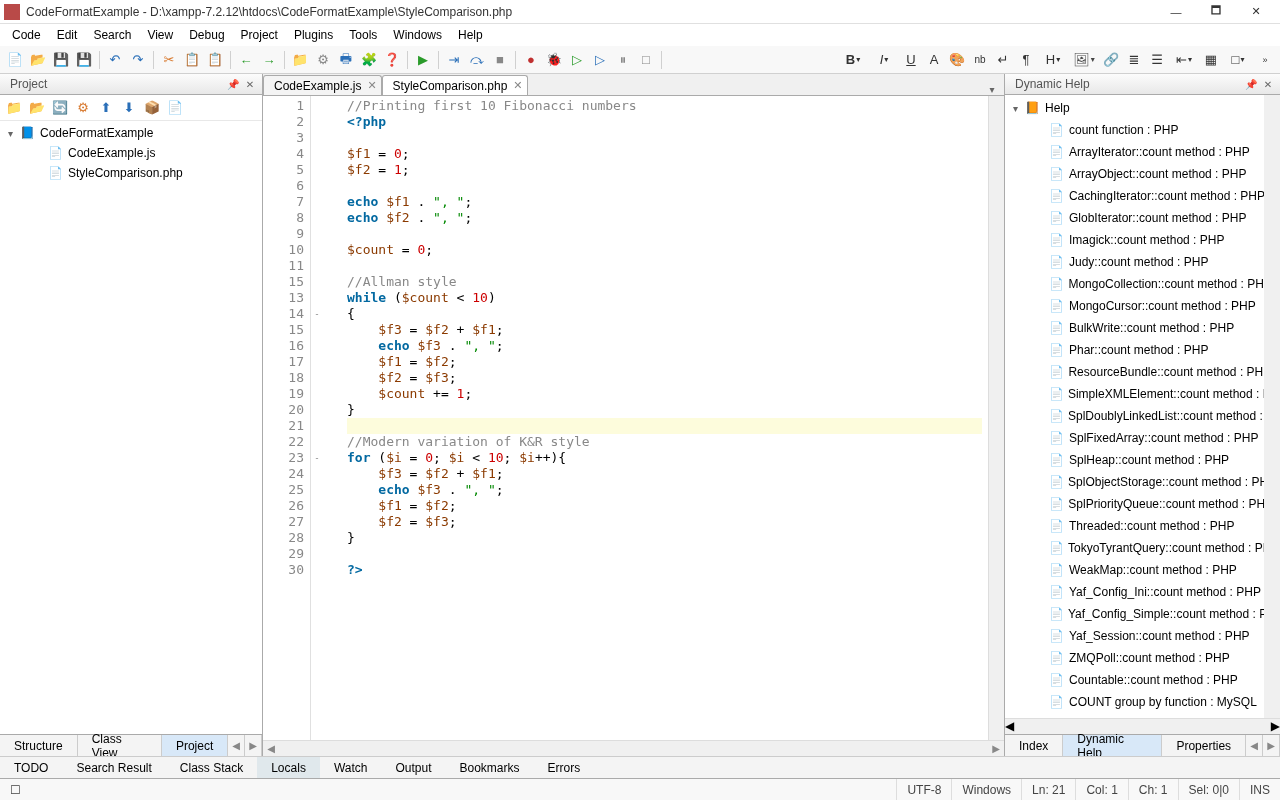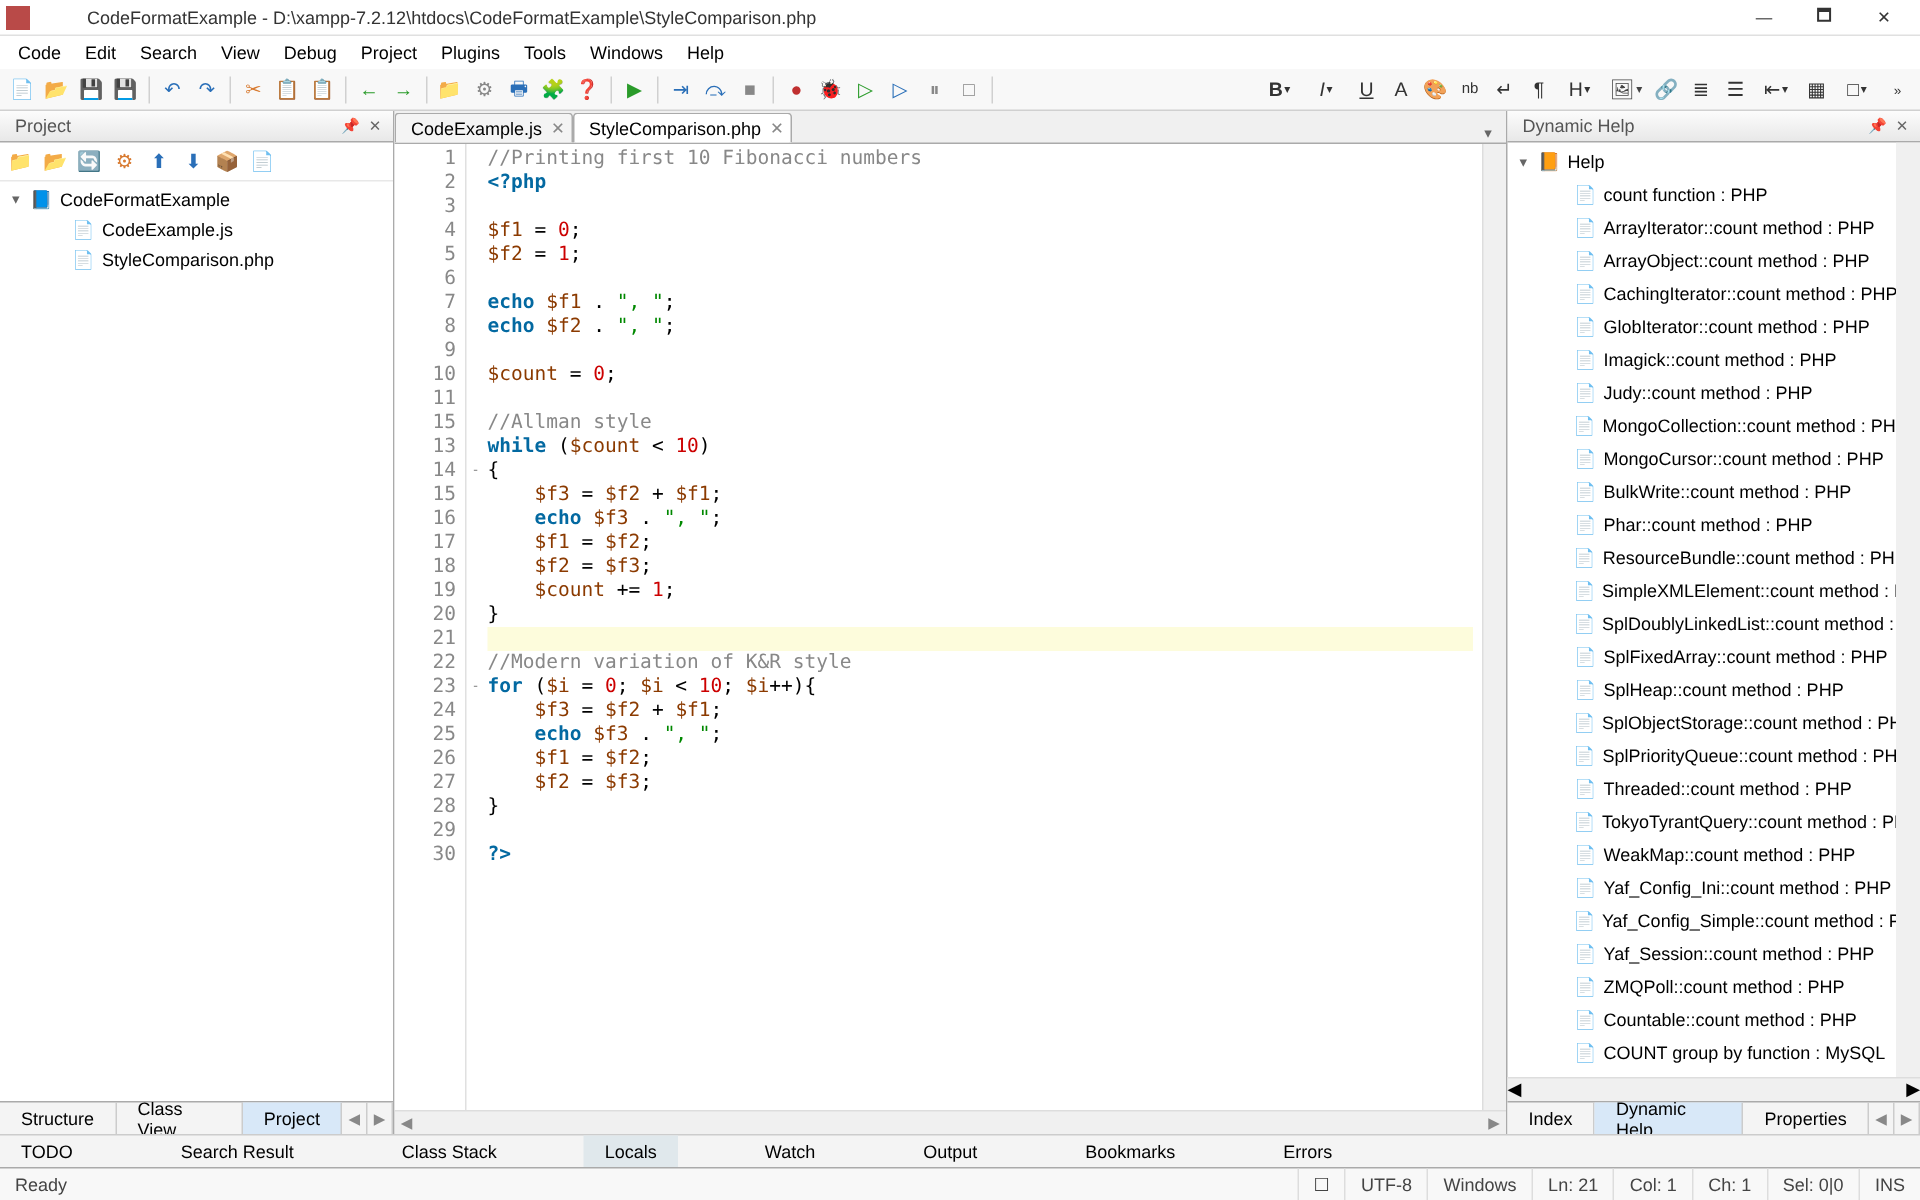--- a/index.html
+++ b/index.html
@@ -1,21 +1,21 @@
 <!DOCTYPE html>
 <html><head>
 <meta charset="utf-8">
 <style>
 * { margin: 0; padding: 0; box-sizing: border-box; }
 body { font-family: "Segoe UI", Tahoma, sans-serif; font-size: 12px; background: #fff; color: #000; width: 1280px; height: 800px; overflow: hidden; display: flex; flex-direction: column; }
 
 
 .title-bar { height: 24px; background: #fff; display: flex; align-items: center; padding: 0 4px; border-bottom: 1px solid #e0e0e0; }
 .title-bar .app-icon { width: 16px; height: 16px; background: #b94a48; margin-right: 6px; }
-.title-bar .title-text { flex: 1; font-size: 12px; color: #333; margin-left: 32px; }
+.title-bar .title-text { flex: 1; font-size: 12px; color: #333; }
 .title-bar .win-btn { width: 40px; height: 22px; display: flex; align-items: center; justify-content: center; color: #333; font-size: 11px; }
 
 
 .menu-bar { height: 22px; display: flex; align-items: center; padding: 0 4px; background: #fff; }
 .menu-bar .menu-item { padding: 2px 8px; font-size: 12px; cursor: default; }
 
 
 .toolbar { height: 28px; display: flex; align-items: center; padding: 2px 4px; border-bottom: 1px solid #d0d0d0; gap: 1px; background: #f8f8f8; }
 .tbtn { width: 22px; height: 22px; display: flex; align-items: center; justify-content: center; border-radius: 2px; font-size: 13px; color: #444; }
 .tsep { width: 1px; height: 18px; background: #d0d0d0; margin: 0 3px; }
@@ -44,21 +44,21 @@
 .editor-tab { height: 20px; padding: 0 4px 0 10px; display: flex; align-items: center; font-size: 12px; border: 1px solid #aaa; border-bottom: none; background: #f4f4f4; margin-right: 0px; border-top-left-radius: 3px; border-top-right-radius: 3px; }
 .editor-tab.active { background: #fff; }
 .editor-tab .close { margin-left: 6px; font-size: 11px; color: #888; }
 .editor-tab-tools { margin-left: auto; padding-right: 4px; display: flex; }
 .editor { flex: 1; display: flex; overflow: hidden; font-family: Consolas, monospace; font-size: 13px; line-height: 16px; background: #fff; }
 .gutter { width: 48px; text-align: right; color: #888; padding: 2px 6px 0 0; background: #fff; border-right: 1px solid #e0e0e0; user-select: none; }
 .gutter .ln { height: 16px; }
 .fold-col { width: 12px; padding-top: 2px; }
 .fold-col .fm { height: 16px; display: flex; align-items: center; justify-content: center; font-size: 9px; color: #888; }
 .code { flex: 1; padding: 2px 6px 0 2px; white-space: pre; overflow: hidden; }
-.code .line { height: 16px; }
+.code .line { height: 16px; margin-left: 22px; }
 .code .line.hl { background: #fdfcdc; }
 .kw { color: #0369a1; font-weight: bold; }
 .var { color: #8b3a00; }
 .str { color: #008800; }
 .num { color: #c00; }
 .cmt { color: #888; }
 .editor-sbar { width: 16px; background: #f0f0f0; border-left: 1px solid #ddd; }
 .editor-hbar { height: 16px; background: #f0f0f0; border-top: 1px solid #ddd; display: flex; }
 .editor-hbar .harrow { width: 16px; display: flex; align-items: center; justify-content: center; color: #888; font-size: 10px; }
 .editor-hbar .htrack { flex: 1; }
@@ -74,21 +74,21 @@
 .help-item .hicon { width: 16px; height: 16px; margin-right: 4px; display: flex; align-items: center; justify-content: center; color: #c89a2e; }
 .help-sbar { width: 16px; background: #f0f0f0; }
 .help-hbar { height: 16px; background: #f0f0f0; border-top: 1px solid #ddd; display: flex; }
 
 
 .bottom-tabs-row { height: 22px; display: flex; border-top: 1px solid #aaa; background: #f4f4f4; }
 .btab { padding: 3px 14px; font-size: 12px; border-right: 1px solid #ccc; display: flex; align-items: center; }
 .btab.active { background: #d8e8f8; }
 .btab-nav { width: 18px; display: flex; align-items: center; justify-content: center; color: #888; font-size: 10px; border-right: 1px solid #ccc; }
 
-.bottom-tabs-row2 { height: 22px; display: flex; border-top: 1px solid #ccc; background: #f4f4f4; gap: 44px; }
+.bottom-tabs-row2 { height: 22px; display: flex; border-top: 1px solid #ccc; background: #f4f4f4; }
 .btab2 { padding: 3px 14px; font-size: 12px; display: flex; align-items: center; }
 .btab2.active { background: #e0e8ec; }
 
 
 .status-bar { height: 22px; display: flex; align-items: center; border-top: 1px solid #aaa; background: #f8f8f8; font-size: 12px; color: #444; }
 .status-bar .seg { padding: 0 10px; border-left: 1px solid #ddd; height: 100%; display: flex; align-items: center; }
 .status-bar .seg:first-child { border-left: none; flex: 1; }
 
 
 .ic-yellow { color: #d8a000; }
@@ -469,21 +469,20 @@
     <div class="btab2">Search Result</div>
     <div class="btab2">Class Stack</div>
     <div class="btab2 active">Locals</div>
     <div class="btab2">Watch</div>
     <div class="btab2">Output</div>
     <div class="btab2">Bookmarks</div>
     <div class="btab2">Errors</div>
   </div>
 
 <div class="status-bar">
-  <div class="seg">Ready</div>
   <div class="seg">☐</div>
   <div class="seg">UTF-8</div>
   <div class="seg">Windows</div>
   <div class="seg">Ln: 21</div>
   <div class="seg">Col: 1</div>
   <div class="seg">Ch: 1</div>
   <div class="seg">Sel: 0|0</div>
   <div class="seg">INS</div>
 </div>
 

